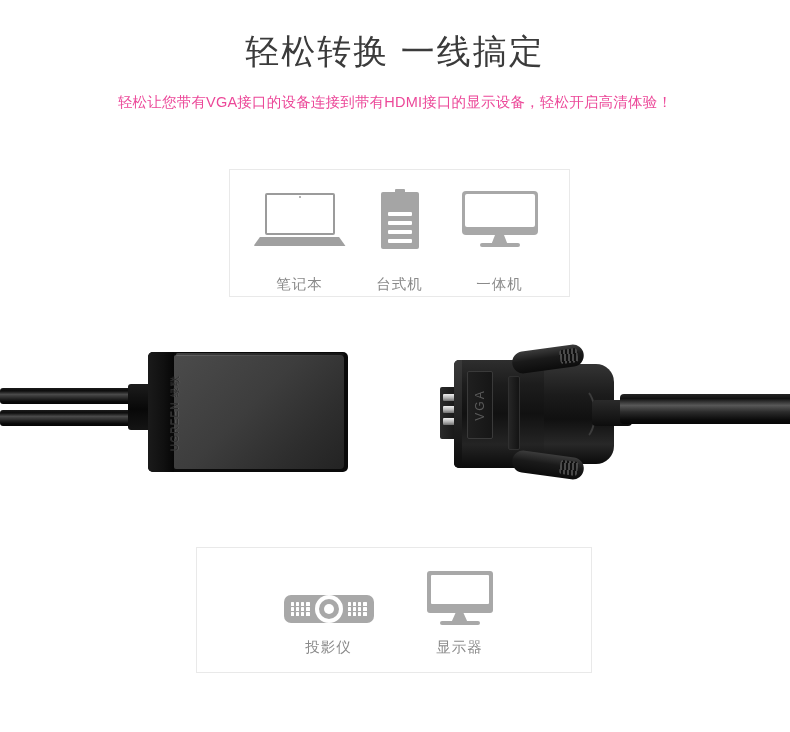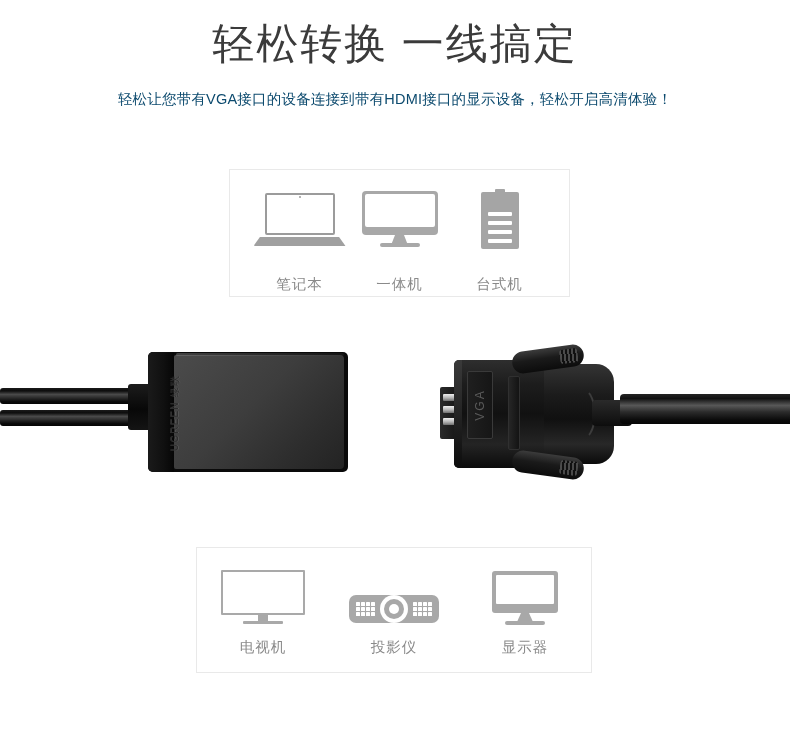--- a/index.html
+++ b/index.html
@@ -18,34 +18,34 @@
 
   
   .header {
     position: absolute;
     top: 0; left: 0;
     width: 790px;
     text-align: center;
   }
   .title {
     margin: 0;
-    padding-top: 20px;
-    font-size: 42px;
+    padding-top: 32px;
+    font-size: 34px;
     font-weight: 400;
     letter-spacing: 2px;
     color: #3b3b3b;
     line-height: 1.15;
     white-space: pre;
   }
   .subtitle {
     margin: 0;
     padding-top: 22px;
     font-size: 14.5px;
     font-weight: 400;
-    color: #0c4a6e;
+    color: #ec4899;
     letter-spacing: 0.2px;
   }
 
   
   .panel {
     position: absolute;
     border: 1px solid #e9e9e9;
     background: #ffffff;
     box-sizing: border-box;
     display: flex;
@@ -455,46 +455,46 @@
 
   <div class="dev">
     <div class="dev-icon">
       <div class="ic ic-laptop">
         <div class="lid"></div>
         <div class="cam"></div>
         <div class="base"></div>
       </div>
     </div>
     <div class="dev-label">笔记本</div>
-  </div>
-
-  <div class="dev">
-    <div class="dev-icon">
-      <div class="ic ic-aio">
-        <div class="screen"></div>
-        <div class="inner"></div>
-        <div class="neck"></div>
-        <div class="foot"></div>
-      </div>
-    </div>
-    <div class="dev-label">一体机</div>
   </div>
 
   <div class="dev">
     <div class="dev-icon">
       <div class="ic ic-tower">
         <div class="tab"></div>
         <div class="body"></div>
         <div class="slot s1"></div>
         <div class="slot s2"></div>
         <div class="slot s3"></div>
         <div class="slot s4"></div>
       </div>
     </div>
     <div class="dev-label">台式机</div>
+  </div>
+
+  <div class="dev">
+    <div class="dev-icon">
+      <div class="ic ic-aio">
+        <div class="screen"></div>
+        <div class="inner"></div>
+        <div class="neck"></div>
+        <div class="foot"></div>
+      </div>
+    </div>
+    <div class="dev-label">一体机</div>
   </div>
 
 </div>
 
 <div class="product">
 
   <div class="cable cable-l1"></div>
   <div class="cable cable-l2"></div>
   <div class="strain"></div>
 
@@ -519,30 +519,20 @@
     <div class="screw screw-top"></div>
     <div class="screw screw-bot"></div>
     <div class="stem"></div>
   </div>
 
 </div>
 <div class="cable-r"></div>
 
 <div class="panel panel-bottom">
 
-  <div class="dev">
-    <div class="dev-icon">
-      <div class="ic ic-tv">
-        <div class="screen"></div>
-        <div class="neck"></div>
-        <div class="foot"></div>
-      </div>
-    </div>
-    <div class="dev-label">电视机</div>
-  </div>
 
   <div class="dev">
     <div class="dev-icon">
       <div class="ic ic-proj">
         <div class="body"></div>
         <div class="vent vent-l">
           <span></span>
             <span></span>
             <span></span>
             <span></span>

